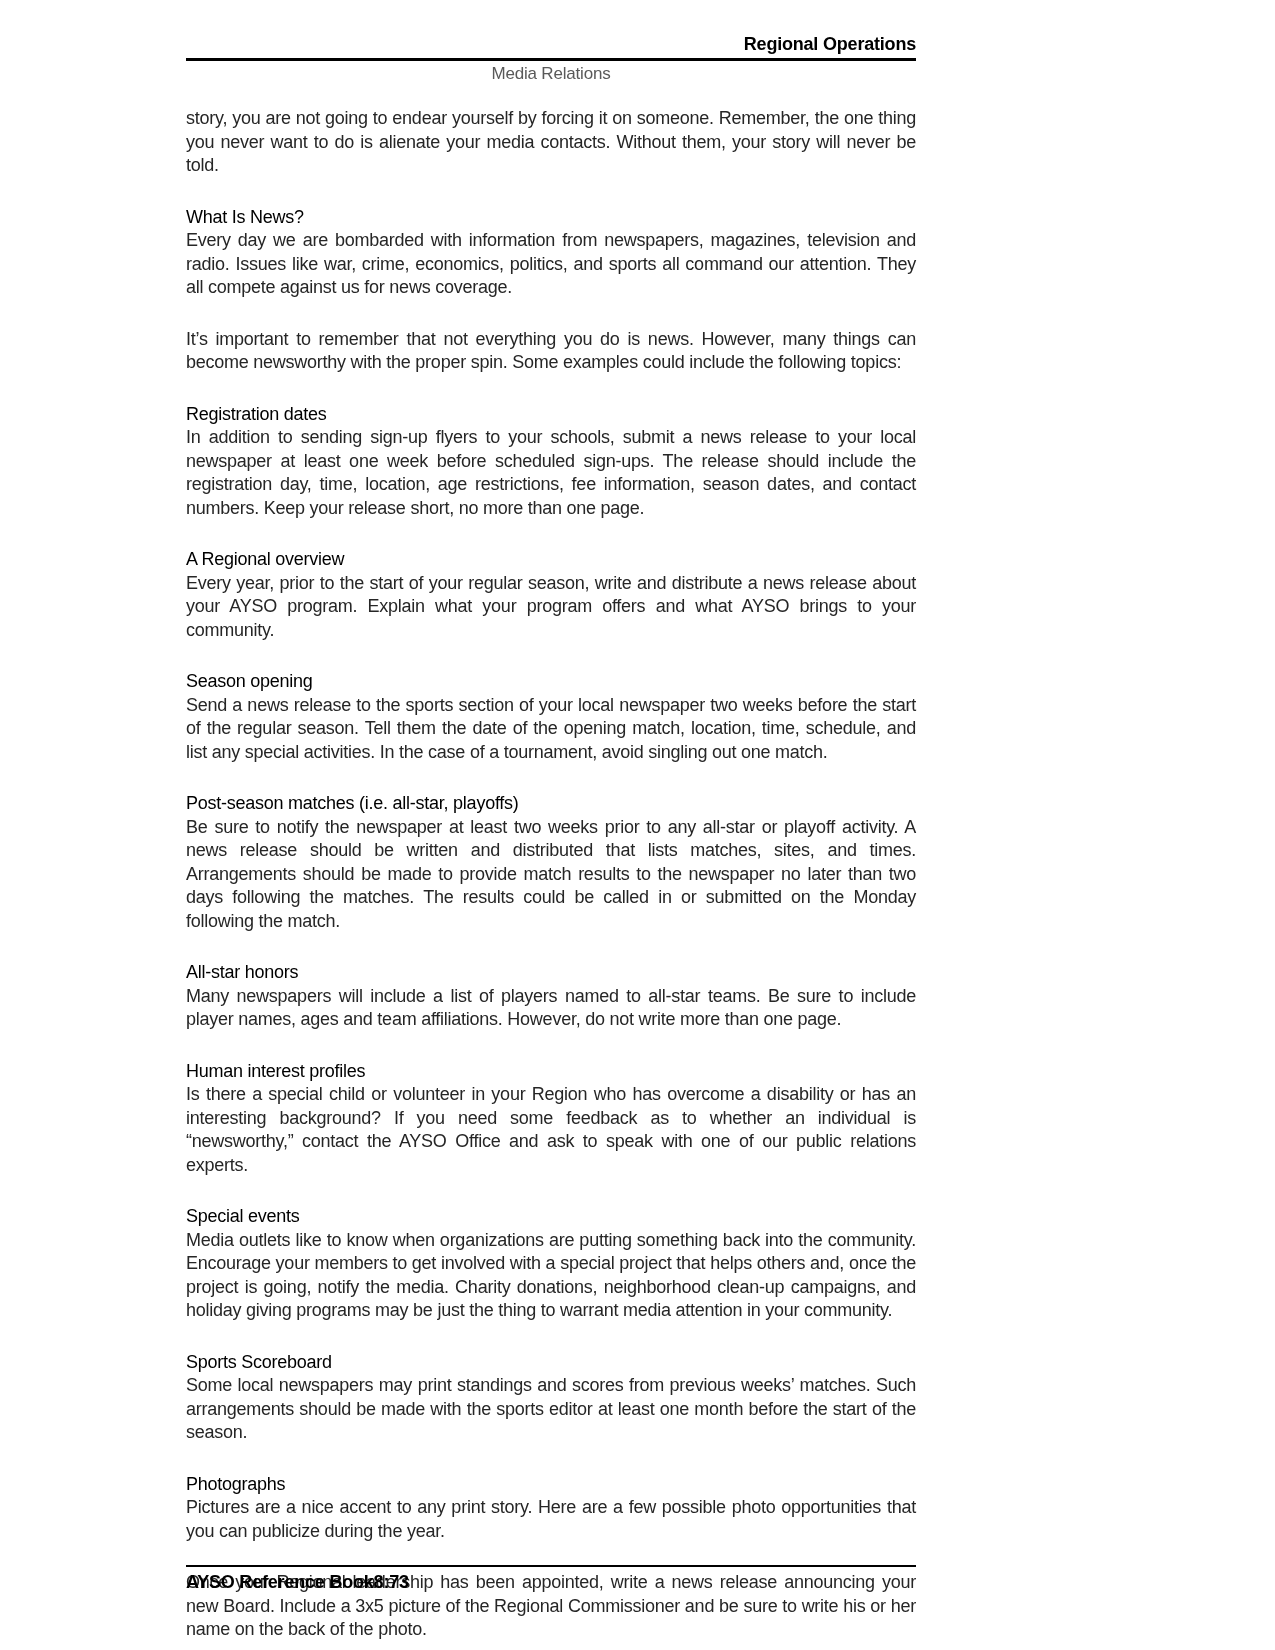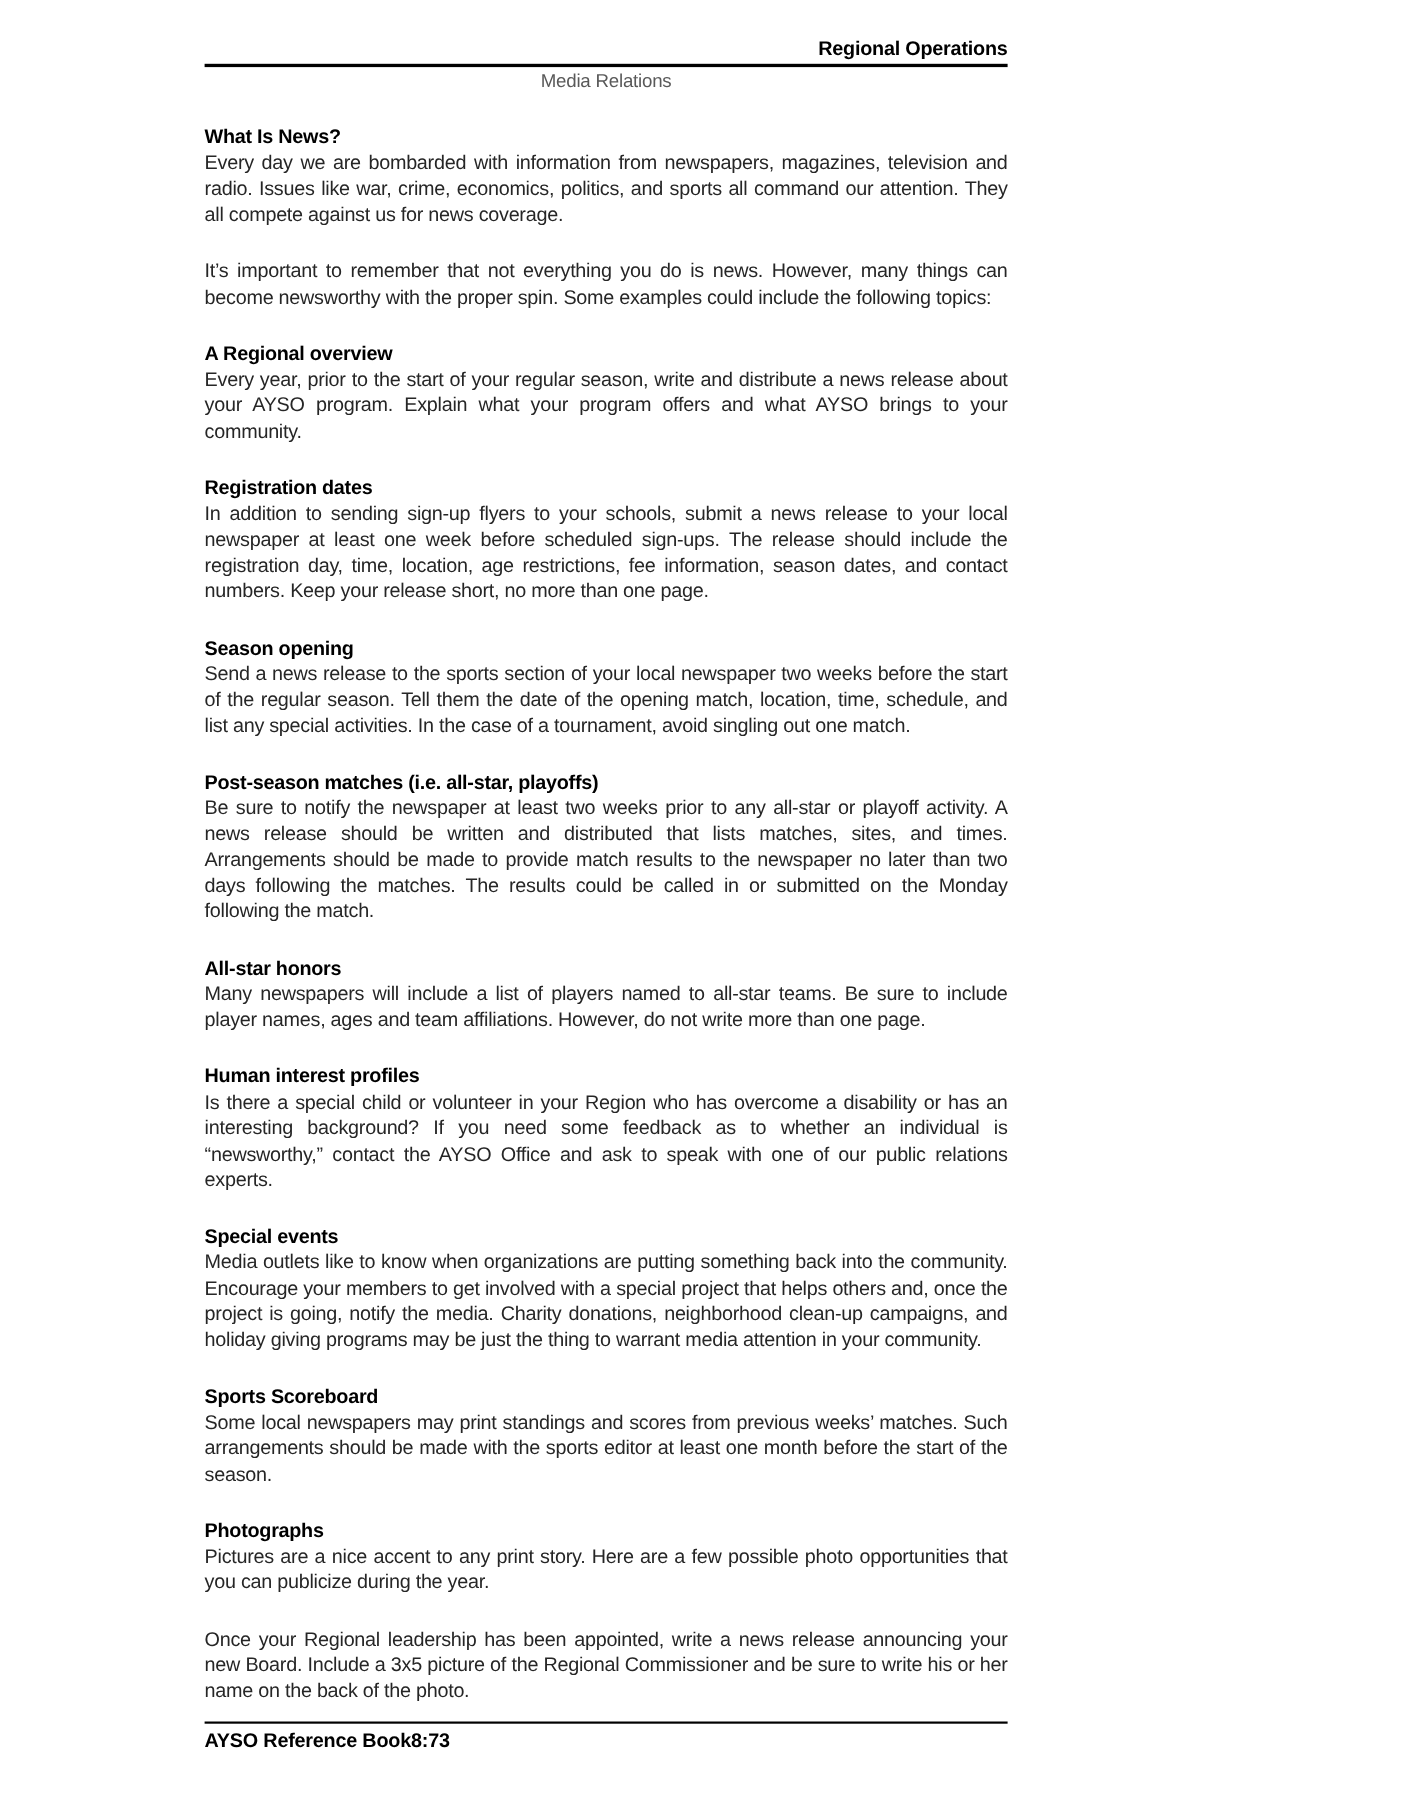--- a/index.html
+++ b/index.html
@@ -51,21 +51,21 @@
   .body-main p {
     margin: 0;
     text-align: justify;
   }
   .section { margin-top: 28px; }
   .section p + p { margin-top: 28px; }
   .section h2 {
     margin: 0;
     font-size: 18px;
     line-height: 23.5px;
-    font-weight: bold;
+    font-weight: normal;
     color: #000000;
     text-align: left;
     letter-spacing: -0.25px;
   }
   
   .footer {
     position: absolute;
     left: 186px;
     right: 148px;
     top: 1565px;
@@ -86,33 +86,34 @@
 <div class="page">
   <div class="content">
 
     <header class="header">
       <div class="header-title">Regional Operations</div>
       <div class="header-rule"></div>
       <div class="header-subtitle">Media Relations</div>
     </header>
 
     <main class="body-main">
+      <p>story, you are not going to endear yourself by forcing it on someone. Remember, the one thing you never want to do is alienate your media contacts. Without them, your story will never be told.</p>
       <div id="sections">
           <section class="section">
             <h2>What Is News?</h2>
             <p>Every day we are bombarded with information from newspapers, magazines, television and radio. Issues like war, crime, economics, politics, and sports all command our attention. They all compete against us for news coverage.</p>
             <p>It’s important to remember that not everything you do is news. However, many things can become newsworthy with the proper spin. Some examples could include the following topics:</p>
           </section>
           <section class="section">
+            <h2>Registration dates</h2>
+            <p>In addition to sending sign-up flyers to your schools, submit a news release to your local newspaper at least one week before scheduled sign-ups. The release should include the registration day, time, location, age restrictions, fee information, season dates, and contact numbers. Keep your release short, no more than one page.</p>
+          </section>
+          <section class="section">
             <h2>A Regional overview</h2>
             <p>Every year, prior to the start of your regular season, write and distribute a news release about your AYSO program. Explain what your program offers and what AYSO brings to your community.</p>
-          </section>
-          <section class="section">
-            <h2>Registration dates</h2>
-            <p>In addition to sending sign-up flyers to your schools, submit a news release to your local newspaper at least one week before scheduled sign-ups. The release should include the registration day, time, location, age restrictions, fee information, season dates, and contact numbers. Keep your release short, no more than one page.</p>
           </section>
           <section class="section">
             <h2>Season opening</h2>
             <p>Send a news release to the sports section of your local newspaper two weeks before the start of the regular season. Tell them the date of the opening match, location, time, schedule, and list any special activities. In the case of a tournament, avoid singling out one match.</p>
           </section>
           <section class="section">
             <h2>Post-season matches (i.e. all-star, playoffs)</h2>
             <p>Be sure to notify the newspaper at least two weeks prior to any all-star or playoff activity. A news release should be written and distributed that lists matches, sites, and times. Arrangements should be made to provide match results to the newspaper no later than two days following the matches. The results could be called in or submitted on the Monday following the match.</p>
           </section>
           <section class="section">

